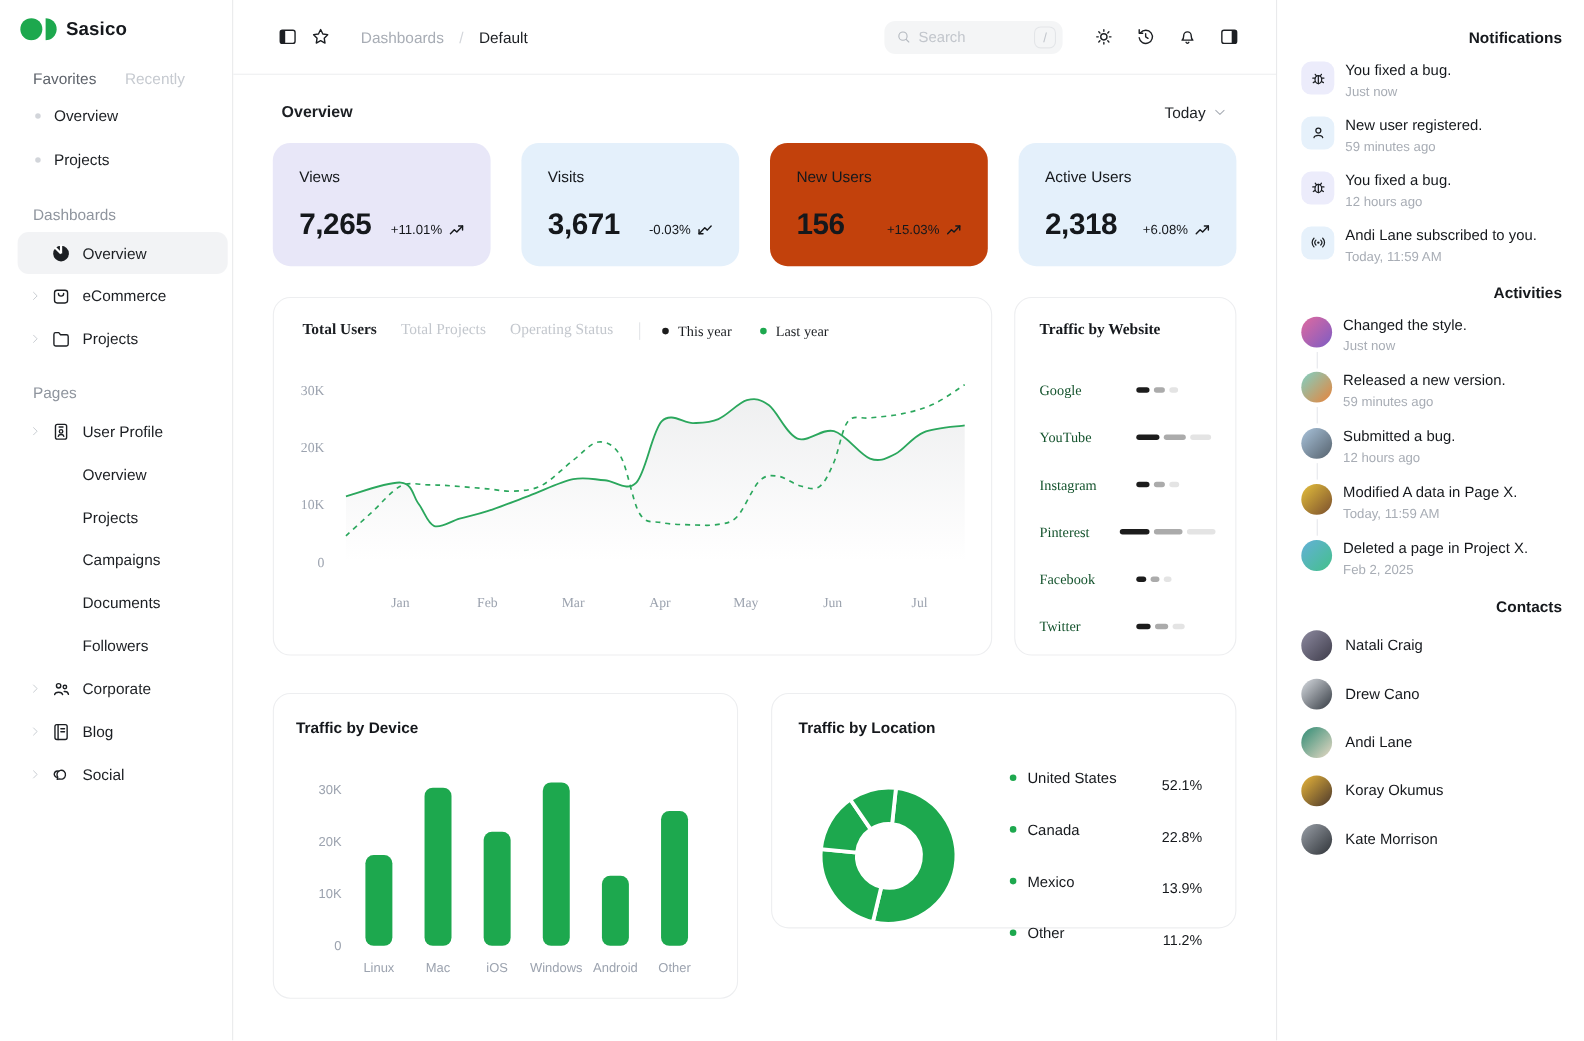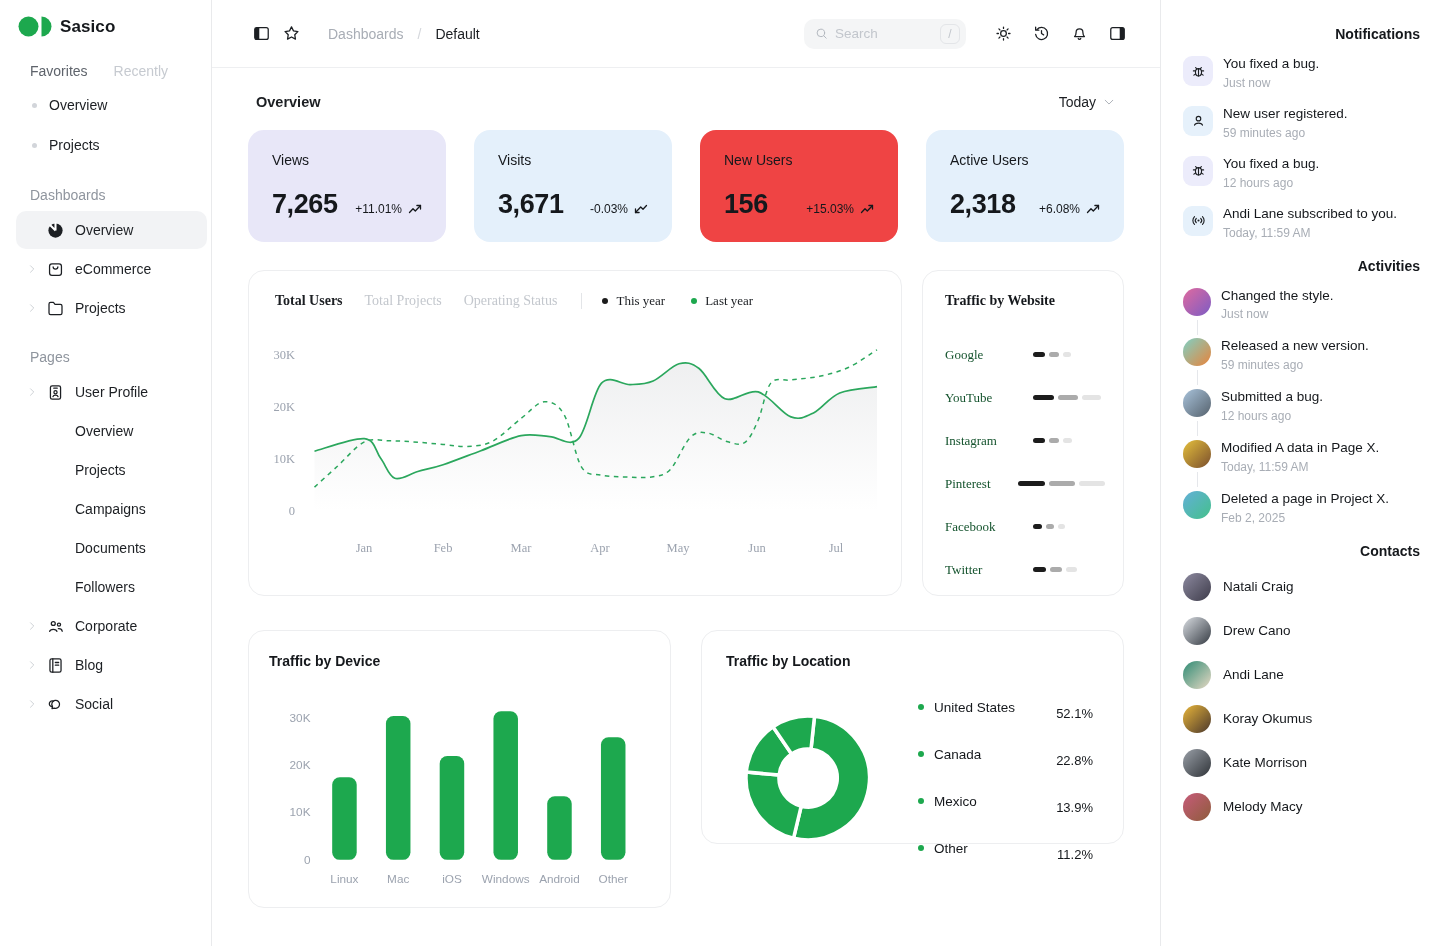--- a/index.html
+++ b/index.html
@@ -345,21 +345,21 @@
               <span>-0.03%</span>
               <span class="icon " style="width:14px;height:14px">
                 <svg viewBox="0 0 14 14" fill="none" stroke="currentColor" stroke-width="1.3" stroke-linecap="round" stroke-linejoin="round">
                   <path d="M12.5 3.5L9 7.2 6.7 5 1.5 10.5"></path>
                   <path d="M5.1 10.5H1.5V6.9"></path>
                 </svg>
               </span>
             </span>
     </div>
   </div>
-        <div class="stat-card" style="background:#ef4444">
+        <div class="stat-card" style="background:#c2410c">
     <div class="stat-label">New Users</div>
     <div class="stat-row">
       <span class="stat-value">156</span>
       <span class="stat-delta">
               <span>+15.03%</span>
               <span class="icon " style="width:14px;height:14px">
                 <svg viewBox="0 0 14 14" fill="none" stroke="currentColor" stroke-width="1.3" stroke-linecap="round" stroke-linejoin="round">
                   <path d="M1.5 10.5L5 6.8l2.3 2.2 5.2-5.5"></path>
                   <path d="M8.9 3.5h3.6v3.6"></path>
                 </svg>
@@ -655,19 +655,15 @@
     <span class="contact-name">Andi Lane</span>
   </div>
         <div class="contact-item">
     <span class="avatar" style="background:linear-gradient(135deg,#E9B63A,#4A372C)"></span>
     <span class="contact-name">Koray Okumus</span>
   </div>
         <div class="contact-item">
     <span class="avatar" style="background:linear-gradient(135deg,#9AA0A8,#2F3338)"></span>
     <span class="contact-name">Kate Morrison</span>
   </div>
-        <div class="contact-item">
-    <span class="avatar" style="background:linear-gradient(135deg,#C75B7A,#8E5C3B)"></span>
-    <span class="contact-name">Melody Macy</span>
-  </div>
       </div>
   </section>
 </aside>
 
 </body></html>

